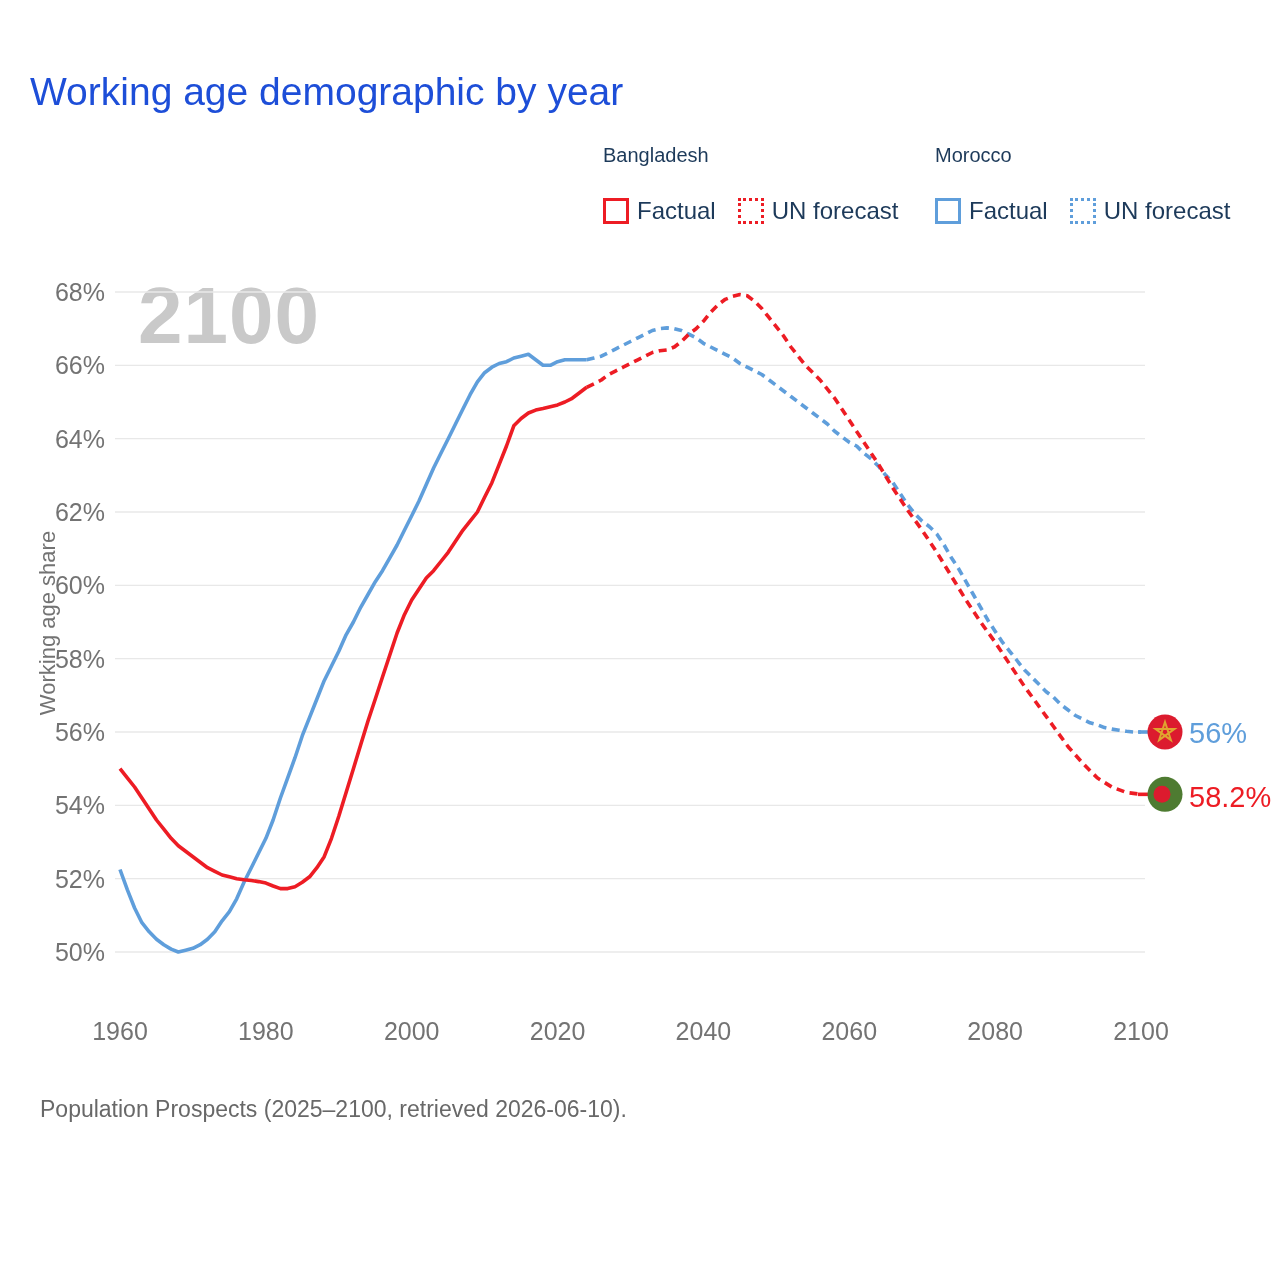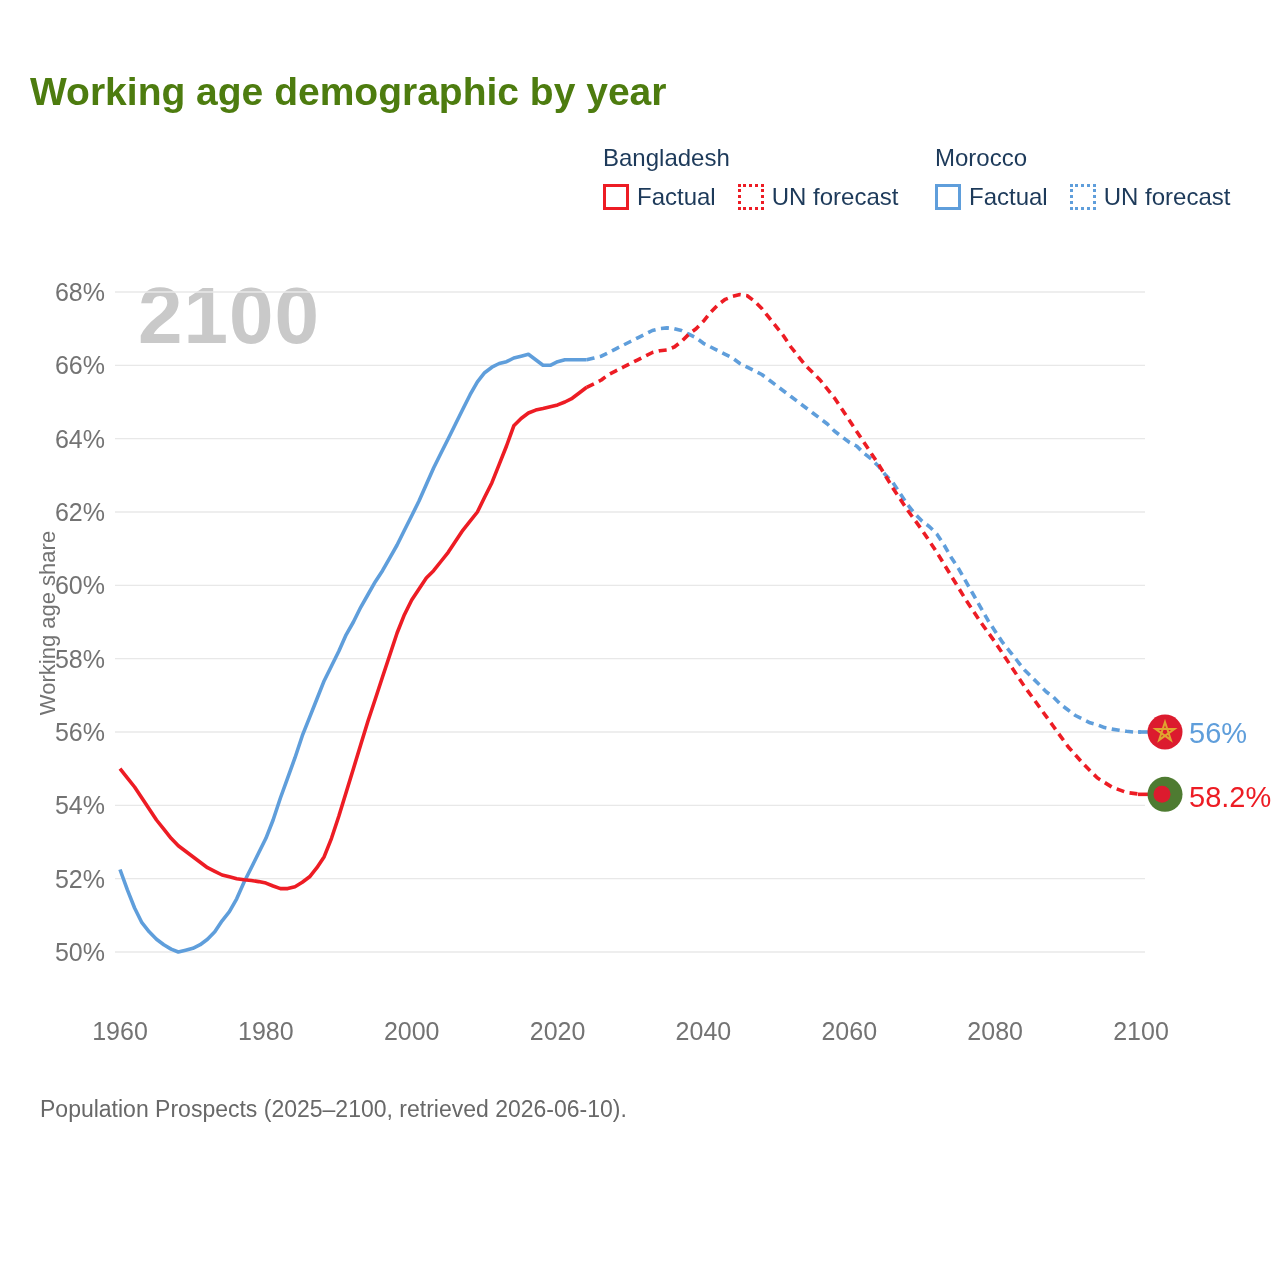--- a/index.html
+++ b/index.html
@@ -2,29 +2,29 @@
 <html><head>
 <meta charset="utf-8">
 <style>
   html,body{margin:0;padding:0;}
   body{
     width:1280px;height:1280px;position:relative;background:#ffffff;
     font-family:"Liberation Sans", sans-serif;overflow:hidden;
   }
   .abs{position:absolute;}
   #title{
-    left:30px;top:70px;font-size:39px;font-weight:700;color:#4d7c0f;letter-spacing:0px;
+    left:30px;top:70px;font-size:39px;font-weight:400;color:#1d4ed8;letter-spacing:0px;
   }
   #watermark{
     left:138px;top:270px;font-size:80px;font-weight:700;color:#c9c9c9;letter-spacing:1px;
   }
   .legend-group{position:absolute;top:144px;}
   #legend-group-0{left:603px;}
   #legend-group-1{left:935px;}
-  .legend-header{font-size:24px;color:#1d3a5a;margin-bottom:11px;}
+  .legend-header{font-size:20px;color:#1d3a5a;margin-bottom:30px;}
   .legend-row{display:flex;align-items:flex-end;}
   .legend-item{display:flex;align-items:center;margin-right:22px;}
   .swatch{width:20px;height:20px;border:3px solid #000;margin-right:8px;background:#fff;}
   .legend-label{font-size:24px;color:#1d3a5a;white-space:nowrap;}
   #y-axis-title{
     left:-62px;top:610px;width:220px;text-align:center;
     transform:rotate(-90deg);font-size:22px;color:#737373;
   }
   .end-label{position:absolute;left:1189px;font-size:29px;font-weight:400;white-space:nowrap;}
   #end-label-0{top:717px;}

